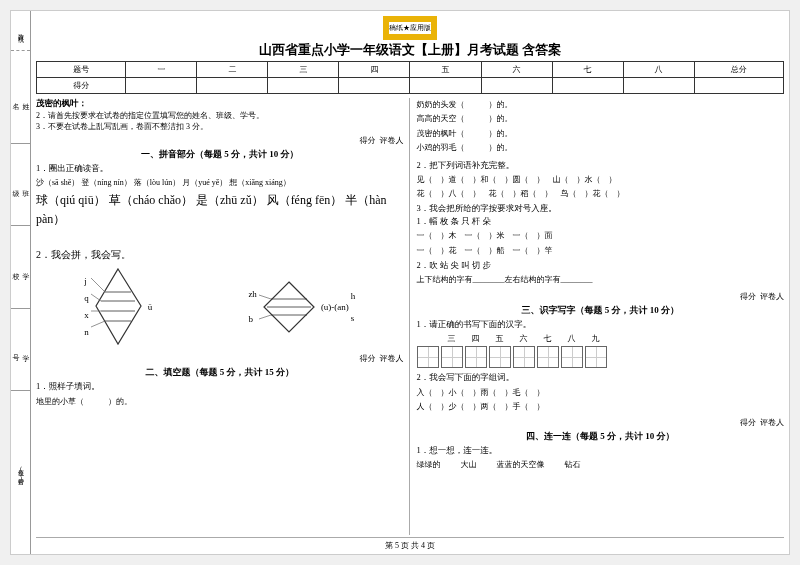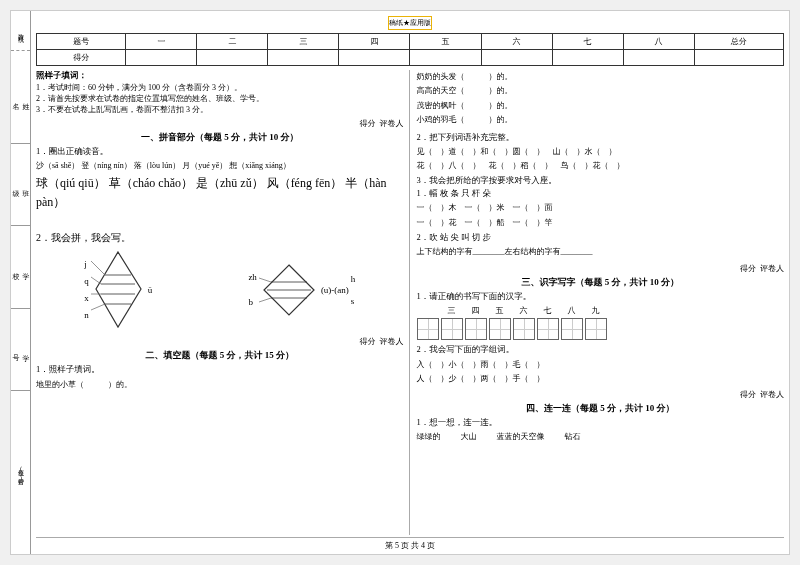--- a/index.html
+++ b/index.html
@@ -82,21 +82,22 @@
       <span style="writing-mode:vertical-rl; text-orientation:upright; font-size:7px;">学<br>号</span>
     </div>
     <div style="flex:2; display:flex; align-items:center; justify-content:center;">
       <span style="writing-mode:vertical-rl; text-orientation:upright; font-size:6px; letter-spacing:1px;">座位(密封)</span>
     </div>
   </div>
 
   <div style="flex:1; display:flex; flex-direction:column; padding:5px 5px 3px 5px;">
 
     <div style="text-align:center; margin-bottom:2px;">
-      <div style="font-size:7px; border:1px solid #eab308; display:inline-block; padding:1px 0; margin-bottom:1px;">稿纸★应用版</div>
+      <div style="font-size:7px; border:6px solid #eab308; display:inline-block; padding:1px 0; margin-bottom:1px;">稿纸★应用版</div>
+      <div style="font-size:13px; font-weight:bold;">山西省重点小学一年级语文【上册】月考试题 含答案</div>
     </div>
 
     <table class="score-table">
       <tbody>
           <tr>
         <td>题号</td>
         <td>一</td>
         <td>二</td>
         <td>三</td>
         <td>四</td>
@@ -119,22 +120,21 @@
         <td>&nbsp;</td>
       </tr>
     </tbody>
       </table>
 
     <div style="display:flex; flex:1; gap:5px; overflow:hidden;">
 
       <div style="flex:1; font-size:8px; overflow:hidden;">
 
         <div style="margin-bottom:3px;">
-          <div style="font-weight:bold; font-size:8.5px;">照样子填词：</div>
-          <div>1．考试时间：60 分钟，满分为 100 分（含卷面分 3 分）。</div>
+          <div style="font-weight:bold; font-size:8.5px;">茂密的枫叶：</div>
           <div>2．请首先按要求在试卷的指定位置填写您的姓名、班级、学号。</div>
           <div>3．不要在试卷上乱写乱画，卷面不整洁扣 3 分。</div>
         </div>
 
         <div style="display:flex; justify-content:flex-end; font-size:8px; margin-bottom:2px;">
           <span>得分</span>&nbsp;&nbsp;<span>评卷人</span>
         </div>
 
         <div style="text-align:center; font-weight:bold; font-size:9px; margin-bottom:2px;">一、拼音部分（每题 5 分，共计 10 分）</div>
         <div style="font-size:8.5px; margin-bottom:2px;">1．圈出正确读音。</div>

